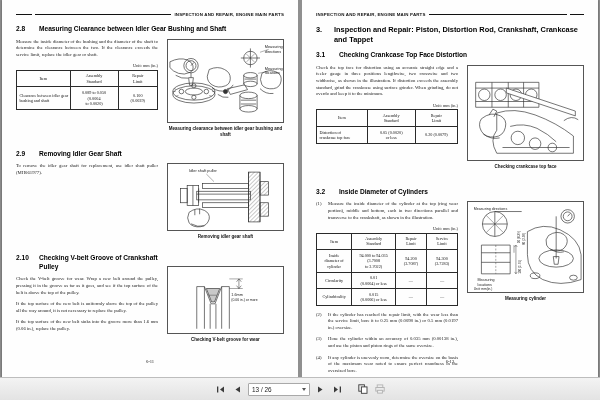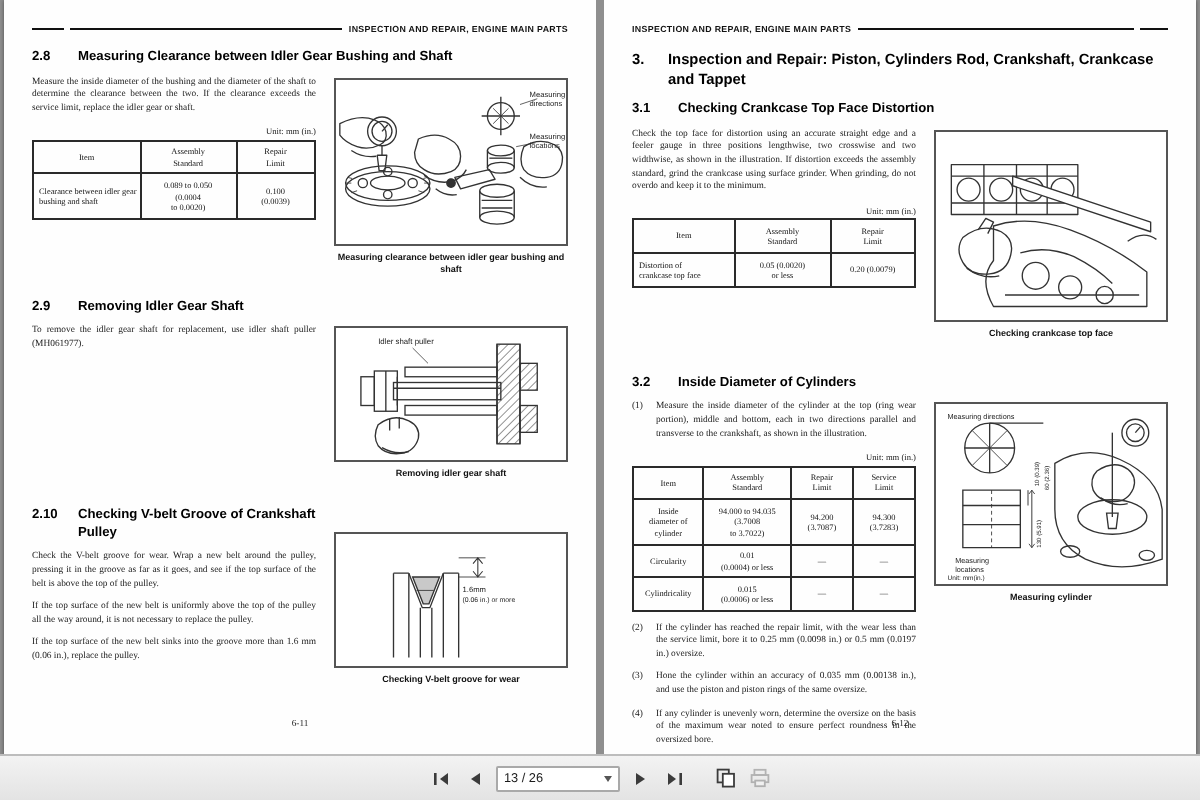--- a/index.html
+++ b/index.html
@@ -351,21 +351,21 @@
       <div class="page-inner">
 
         <div class="rh right">
           <span class="rh-text">INSPECTION  AND REPAIR, ENGINE MAIN PARTS</span>
           <span class="rule long"></span>
           <span class="rule tail"></span>
         </div>
 
         <div class="h-sec h1">
           <span class="num">3.</span>
-          <span class="h-body">Inspection and Repair: Piston, Cylinders Rod, Crankshaft, Crankcase and Tappet</span>
+          <span class="h-body">Inspection and Repair: Piston, Distortion Rod, Crankshaft, Crankcase and Tappet</span>
         </div>
 
         <div class="h-sec h2">
           <span class="num">3.1</span>
           <span class="h-body">Checking Crankcase Top Face Distortion</span>
         </div>
 
         <div class="cols">
           <div class="col-l">
             <p class="body">Check the top face for distortion using an accurate straight edge and a feeler gauge in three positions lengthwise, two crosswise and two widthwise, as shown in the illustration.  If distortion exceeds the assembly standard, grind the crankcase using surface grinder. When grinding, do not overdo and keep it to the minimum.</p>

